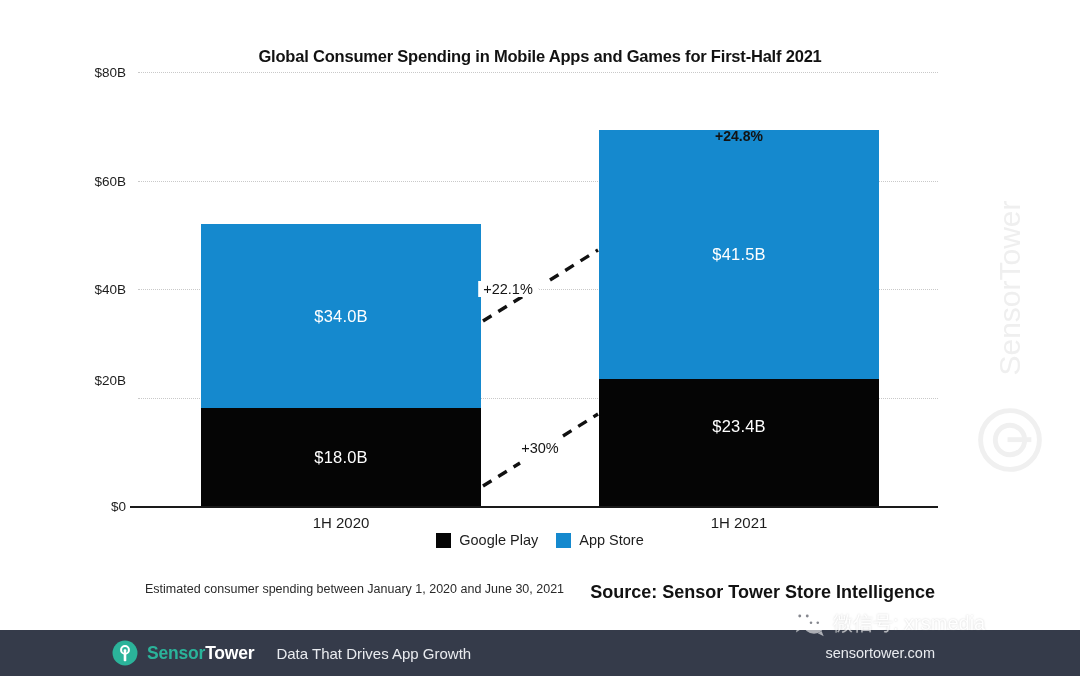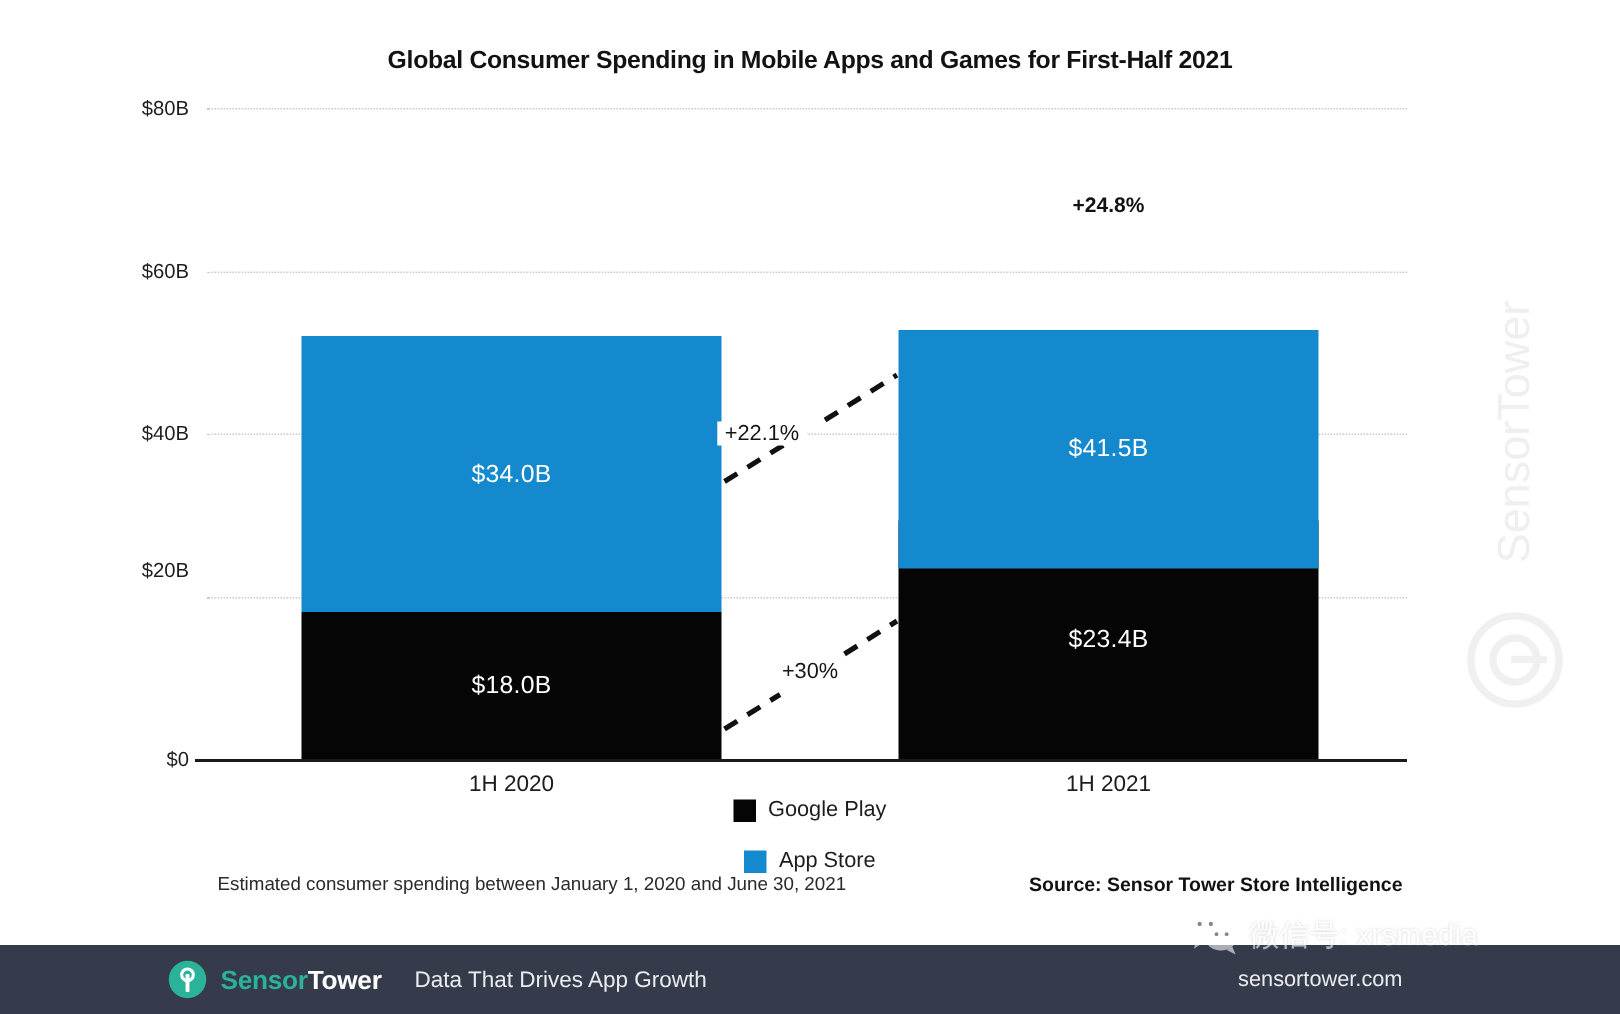--- a/index.html
+++ b/index.html
@@ -21,21 +21,21 @@
     position: relative;
     width: 1080px;
     height: 676px;
     background: #ffffff;
   }
 
   
   .chart-title {
     position: absolute;
     left: 0;
-    top: 31px;
+    top: 47px;
     width: 1080px;
     text-align: center;
     font-size: 16.5px;
     font-weight: bold;
     color: #121212;
     letter-spacing: -0.2px;
   }
 
   
   
@@ -138,39 +138,38 @@
   
   .legend {
     position: absolute;
     left: 0;
     top: 532px;
     width: 1080px;
     display: flex;
     justify-content: center;
     align-items: center;
     gap: 18px;
-    flex-direction: column;
   }
   .legend-item { display: flex; align-items: center; gap: 8px; }
   .legend-swatch { width: 15px; height: 15px; display: block; }
   .legend-text { font-size: 14.5px; color: #1d1d1d; }
 
   
   .note-left {
     position: absolute;
     left: 145px;
     top: 582px;
     font-size: 12.5px;
     color: #2a2a2a;
   }
   .note-right {
     position: absolute;
     right: 145px;
     top: 582px;
-    font-size: 13px;
+    font-size: 18px;
     font-weight: bold;
     color: #121212;
   }
 
   
   .watermark {
     position: absolute;
     left: 965px;
     top: 155px;
     width: 90px;
@@ -271,21 +270,21 @@
           <span class="seg-label">$18.0B</span>
         </div>
         <div class="seg seg-appstore" style="background: rgb(21, 137, 206); height: 184.45px; bottom: 97.65px;">
           <span class="seg-label">$34.0B</span>
         </div>
       </div>
       <div class="bar-group" style="left: 461px; width: 280px; height: 434px;">
         <div class="seg seg-google" style="background: rgb(5, 5, 5); height: 159px; bottom: 0px;">
           <span class="seg-label">$23.4B</span>
         </div>
-        <div class="seg seg-appstore" style="background: rgb(21, 137, 206); height: 159px; bottom: 126.945px;">
+        <div class="seg seg-appstore" style="background: rgb(21, 137, 206); height: 249px; bottom: 126.945px;">
           <span class="seg-label">$41.5B</span>
         </div>
         <div class="total-label" style="bottom: 362.082px;">+24.8%</div>
       </div>
     </div>
 
   <svg class="dash-svg">
 
     <line x1="483" y1="321" x2="538" y2="287" stroke="#111111" stroke-width="3.4" stroke-dasharray="10 8" stroke-linecap="butt"></line>
     <line x1="550" y1="280" x2="598" y2="250" stroke="#111111" stroke-width="3.4" stroke-dasharray="10 8" stroke-linecap="butt"></line>

